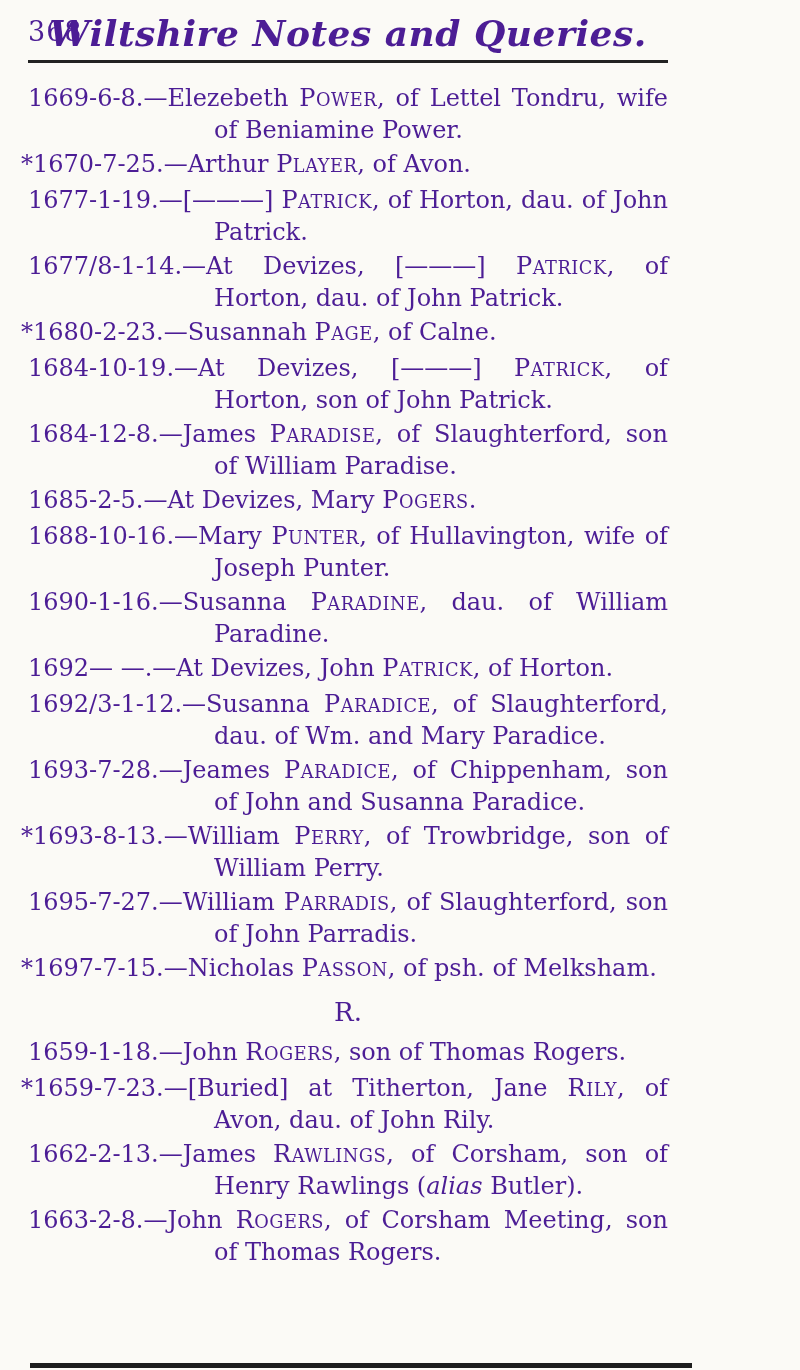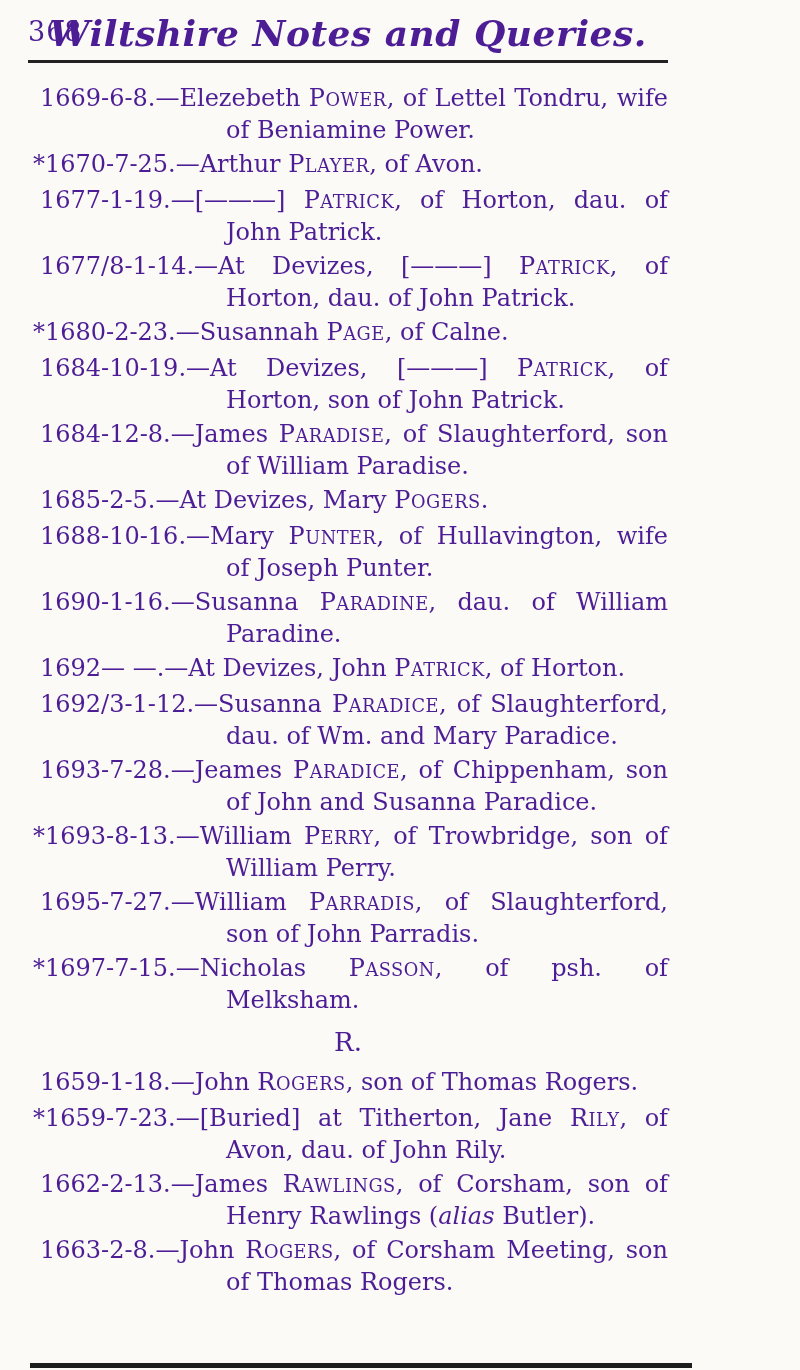--- a/index.html
+++ b/index.html
@@ -45,21 +45,21 @@
     height: 3px;
     background: #222;
     margin-top: 2px;
   }
   .entries {
     margin-top: 20px;
     font-size: 24px;
     line-height: 30px;
   }
   .entry {
-    margin: 0 0 4px 12px;
+    margin: 0 0 4px 0;
     padding-left: 186px;
     text-indent: -186px;
     text-align: justify;
   }
   .ast {
     margin-left: -7px;
   }
   .entry-date {
     white-space: nowrap;
   }

